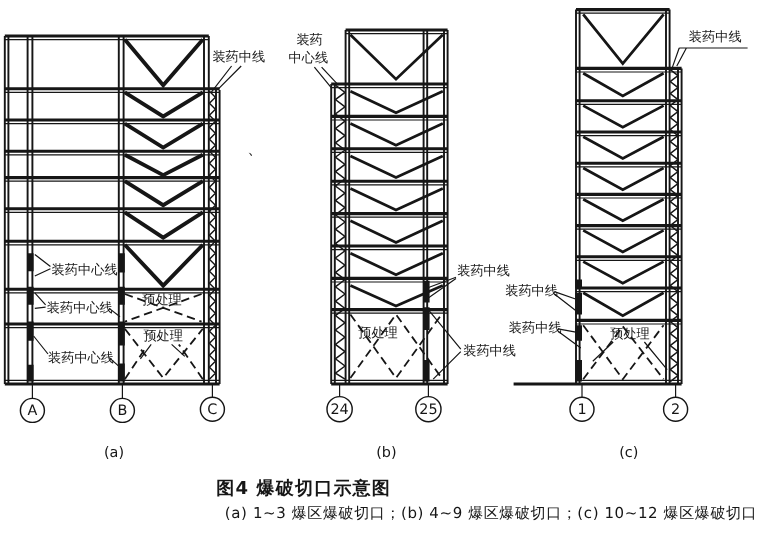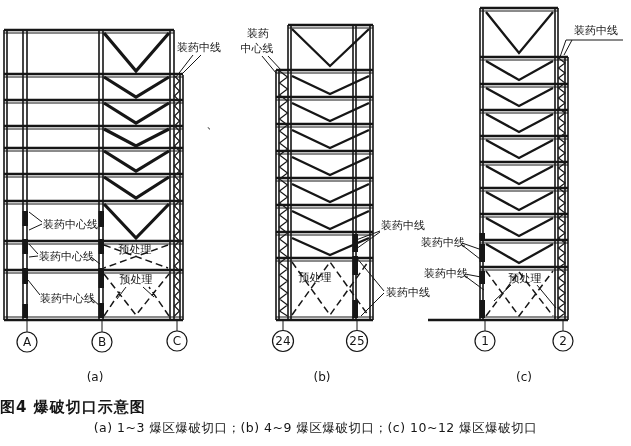--- a/index.html
+++ b/index.html
@@ -16,25 +16,25 @@
   .w3{stroke:#161616;stroke-width:3.2;fill:none}
   .zig{stroke:#161616;stroke-width:1.2;fill:none}
   .dash{stroke:#161616;stroke-width:1.5;fill:none;stroke-dasharray:7 4}
   .ink{fill:#161616;stroke:none}
   .lbl{font-size:11px}
   .mid{text-anchor:middle}
   .axis{font-size:12px;text-anchor:middle}
   .cap{font-size:12px;text-anchor:middle}
   .bub{stroke:#161616;stroke-width:1.2;fill:#ffffff}
   .figtitle{
-    position:absolute;left:0;width:506px;top:398px;
+    position:absolute;left:0;width:506px;top:398px;text-align:center;
     font-size:15px;font-weight:700;letter-spacing:1px;
   }
   .figsub{
-    position:absolute;left:0;width:631px;top:420px;text-align:center;
+    position:absolute;left:0;width:631px;top:420px;text-align:right;
     font-size:12.5px;letter-spacing:0.5px;
   }
 </style>
 </head>
 <body>
 
 <div class="stage">
   <svg width="631" height="446" viewBox="0 0 631 446">
 
     <g>

